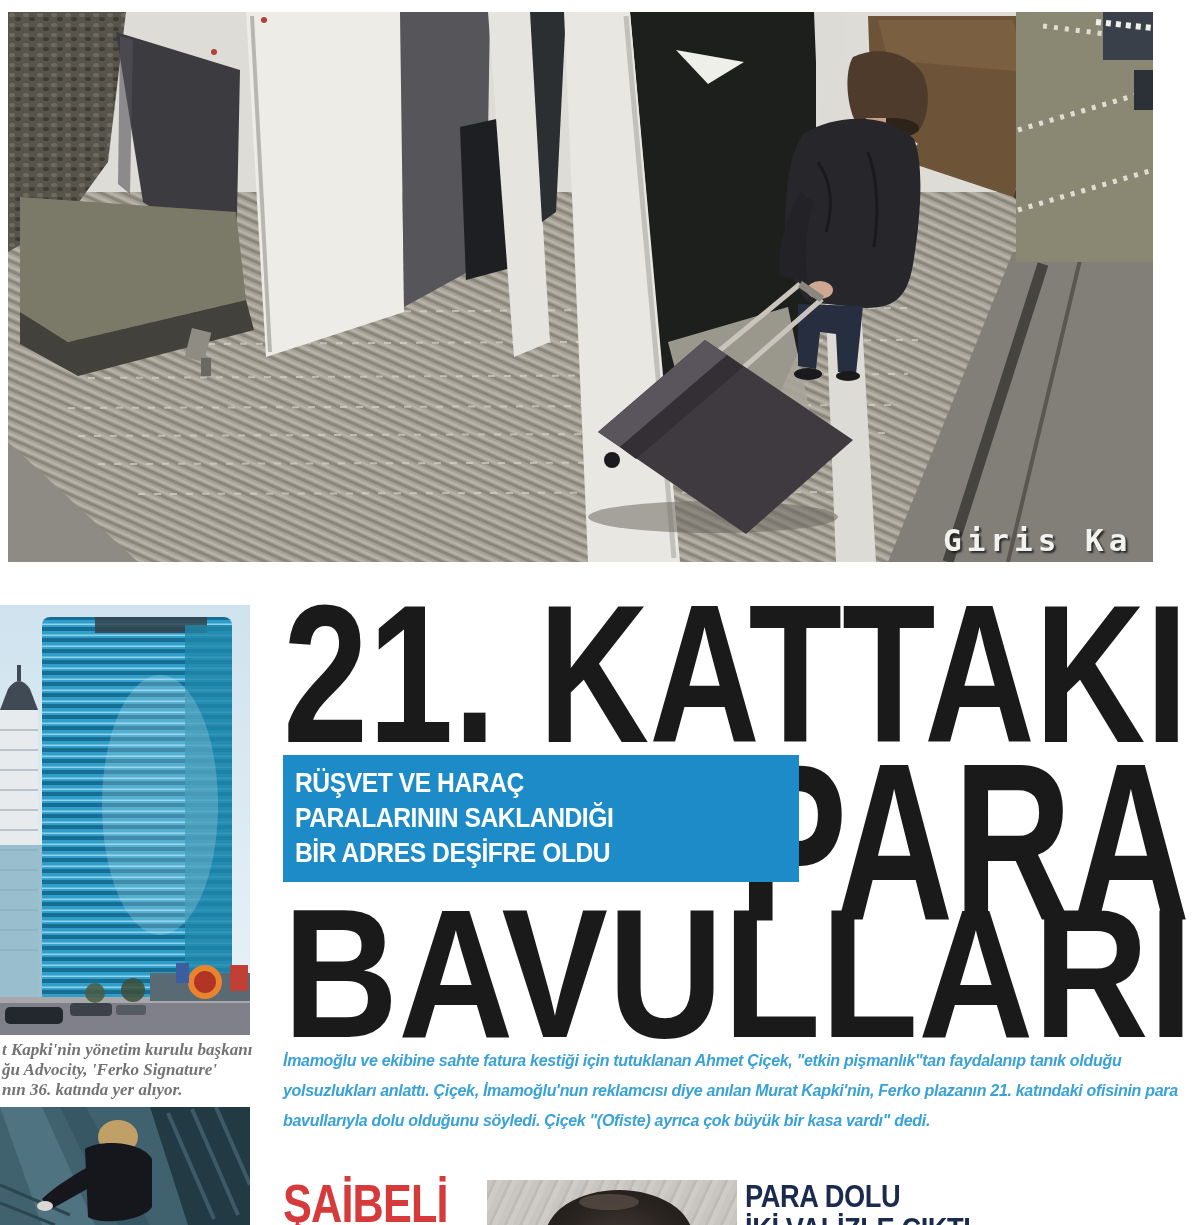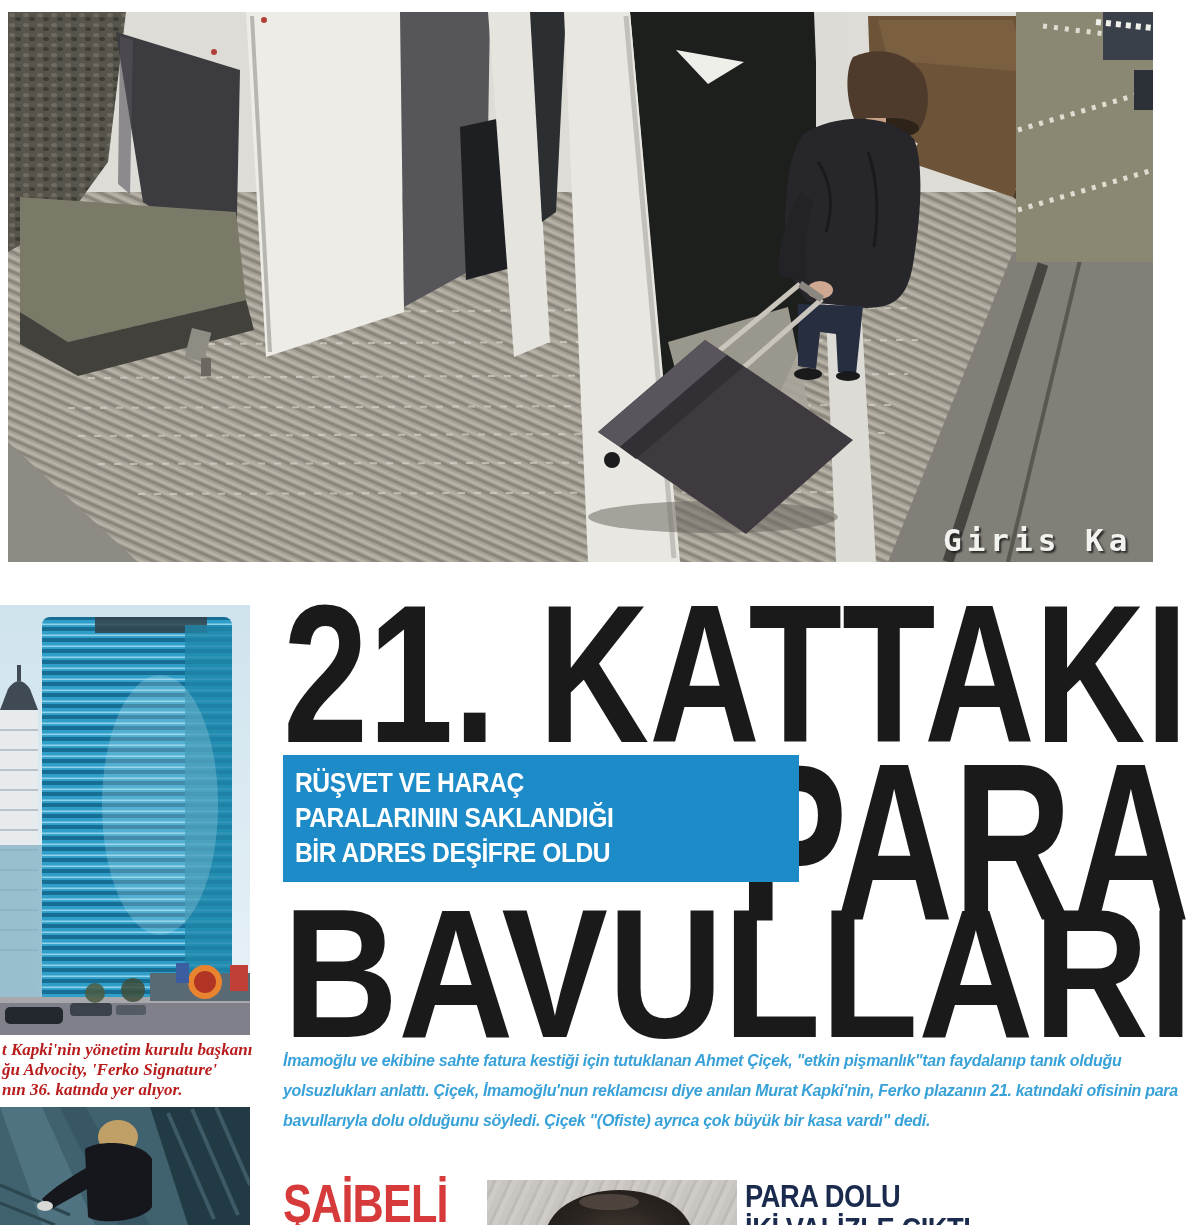--- a/index.html
+++ b/index.html
@@ -240,21 +240,21 @@
       <rect x="150" y="368" width="100" height="28" fill="#5a6a74"></rect>
       <circle cx="205" cy="377" r="14" fill="#b23424" stroke="#e8832f" stroke-width="6"></circle>
       <rect x="230" y="360" width="18" height="26" fill="#c04038"></rect>
       <rect x="176" y="358" width="13" height="20" fill="#3a5ea0"></rect>
       <rect x="5" y="402" width="58" height="17" rx="5" fill="#23272e"></rect>
       <rect x="70" y="398" width="42" height="13" rx="4" fill="#3c424a"></rect>
       <rect x="116" y="400" width="30" height="10" rx="3" fill="#555b62"></rect>
     </svg>
   </div>
 
-  <div id="side-caption" style="color: #b91c1c;">
+  <div id="side-caption" style="color: #737373;">
     <div>t Kapki'nin yönetim kurulu başkanı</div>
     <div>ğu Advocity,  'Ferko Signature'</div>
     <div>nın 36. katında yer alıyor.</div>
   </div>
 
   <div id="teal-photo">
     <svg width="250" height="118" viewBox="0 0 250 118">
       <rect width="250" height="118" fill="#40616e"></rect>
       <polygon points="0,0 42,0 95,118 42,118" fill="#5d8694" opacity=".5"></polygon>
       <polygon points="60,0 86,0 150,118 118,118" fill="#335260" opacity=".7"></polygon>

